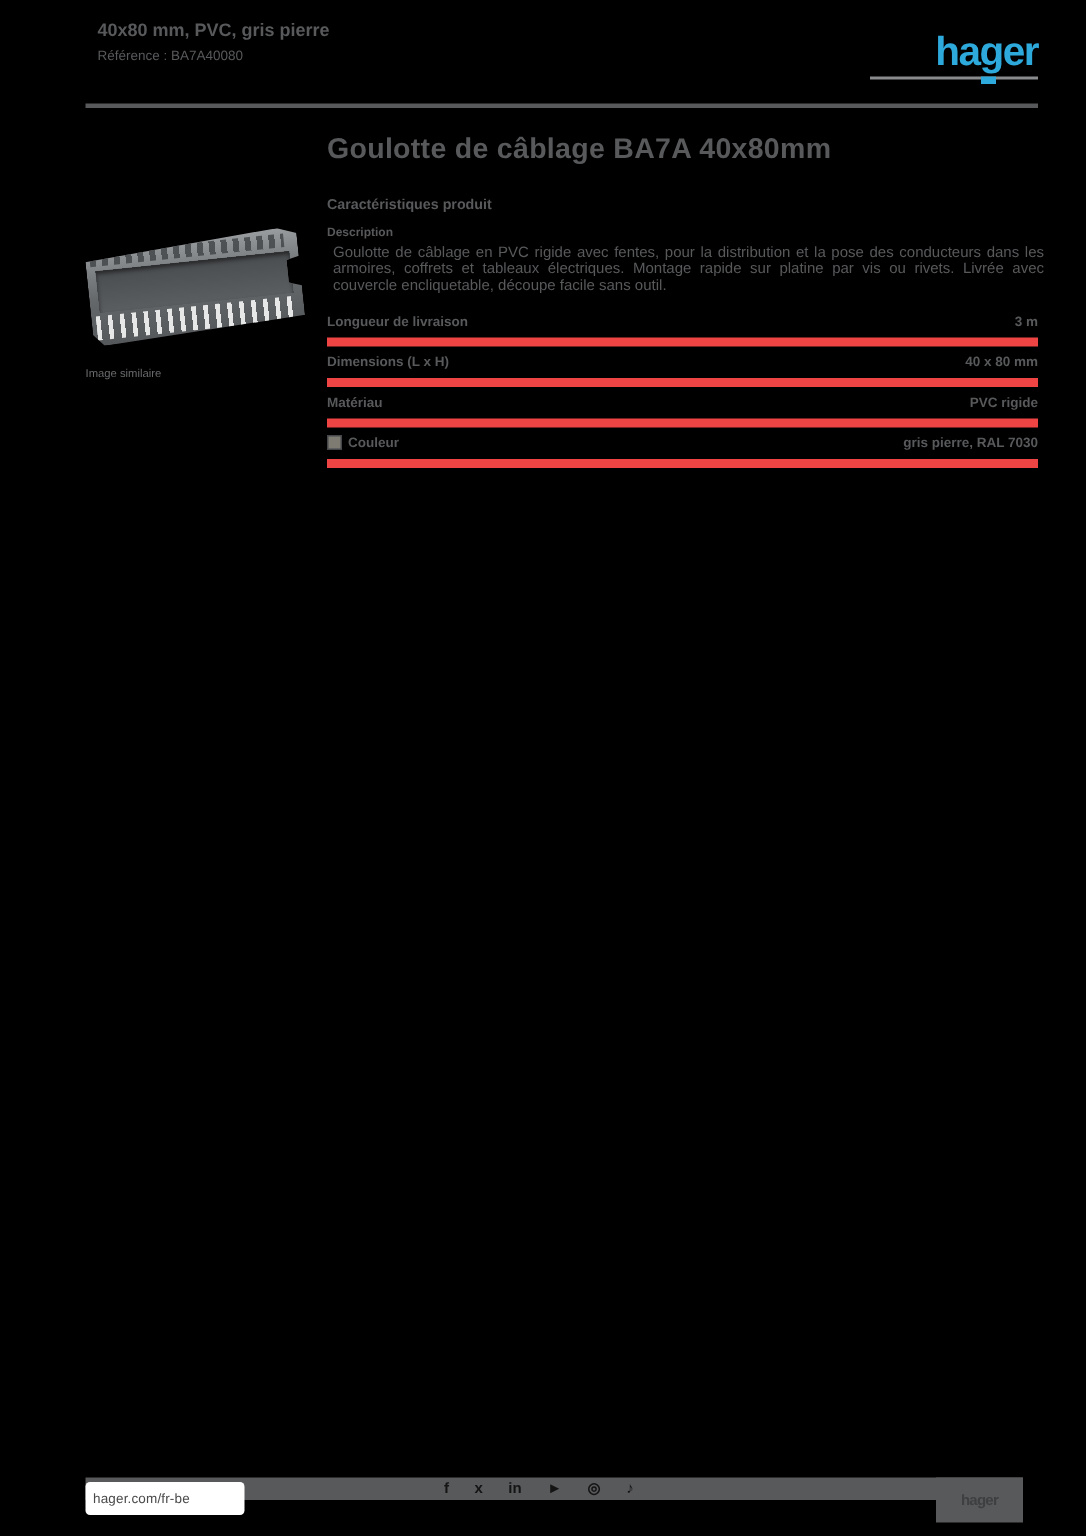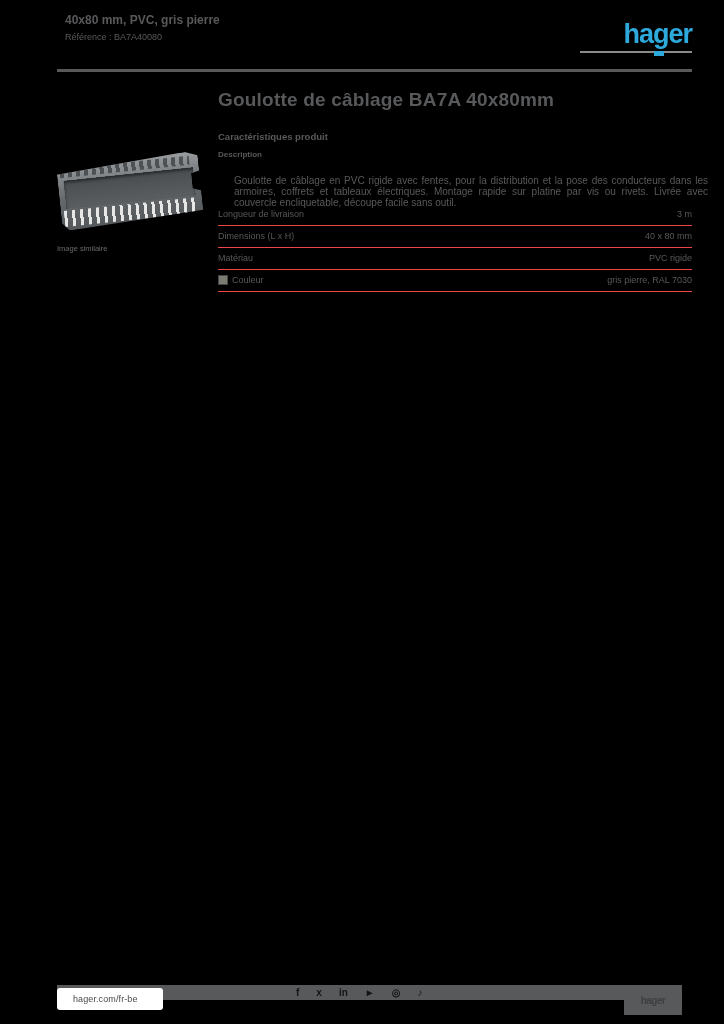--- a/index.html
+++ b/index.html
@@ -30,33 +30,33 @@
   .duct .rim{position:absolute;left:2%;top:6%;width:92%;height:14%;
         background:repeating-linear-gradient(90deg,#3f4245 0 4px,transparent 4px 8px);opacity:.8;}
   .duct .cavity{position:absolute;left:4%;top:24%;width:92%;height:42%;
         background:linear-gradient(180deg,#4a4d50,#5b5e61);box-shadow:inset 0 2px 3px rgba(0,0,0,.5);}
   .duct .teeth{position:absolute;left:2%;bottom:6%;width:94%;height:24%;
         background:repeating-linear-gradient(90deg,rgba(255,255,255,.85) 0 3px,transparent 3px 8px);}
   .photo-caption{position:absolute;left:57px;top:244px;width:120px;font-size:7.5px;color:#6a6b6d;}
 
   
   .desc-label{position:absolute;left:218px;top:150px;font-size:8px;font-weight:bold;}
-  .desc{position:absolute;left:218px;top:159px;width:474px;margin:16px;font-size:10px;
+  .desc{position:absolute;left:218px;top:159px;width:474px;margin:4px;font-size:10px;
         line-height:11px;text-align:justify;color:#58595B;}
   .spec-table{position:absolute;left:218px;top:204px;width:474px;}
   .spec-row{display:flex;justify-content:space-between;align-items:flex-end;
-        border-bottom:1px solid #ef4444;padding:5px 0 6px;}
+        border-bottom:6px solid #ef4444;padding:5px 0 6px;font-weight:bold;}
   .spec-label{font-size:9px;display:flex;align-items:center;gap:4px;}
   .spec-value{font-size:9px;text-align:right;}
   .swatch{display:inline-block;width:8px;height:8px;background:#7d7b72;border:1px solid #45464a;}
 
   
   .footer-bar{position:absolute;left:57px;top:985px;width:625px;height:15px;background:#58595B;}
   .site-box{position:absolute;left:57px;top:988px;width:106px;height:22px;background:#fff;
-        border-radius:3px;display:flex;align-items:center;padding-left:16px;box-sizing:border-box;}
+        border-radius:3px;display:flex;align-items:center;padding-left:5px;box-sizing:border-box;}
   .site-box span{font-size:9px;color:#4a4a4a;letter-spacing:.1px;}
   .social{position:absolute;left:296px;top:986px;display:flex;gap:17px;}
   .social span{font-size:10px;font-weight:bold;color:#141414;line-height:13px;}
   .footer-tab{position:absolute;left:624px;top:985px;width:58px;height:30px;background:#58595B;
         display:flex;align-items:center;justify-content:center;}
   .footer-tab span{font-size:10px;font-weight:bold;color:#3e3f41;letter-spacing:-.5px;}
 </style>
 </head>
 <body>
 

